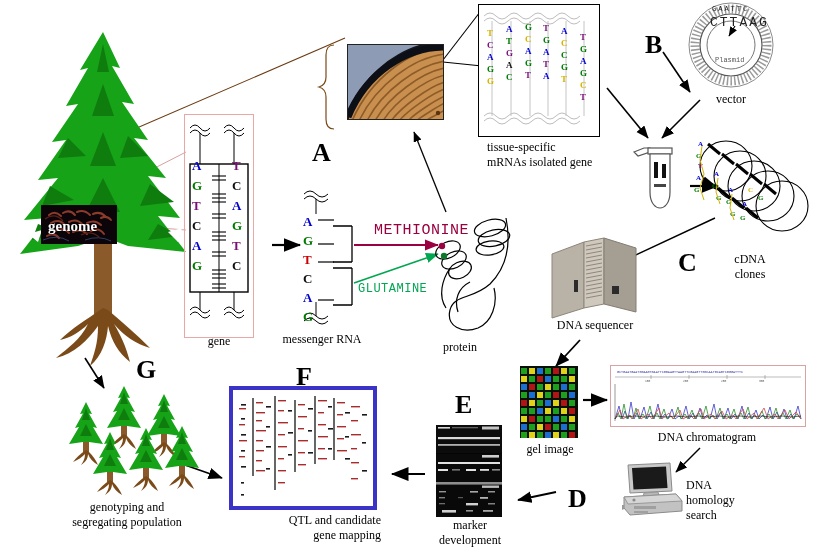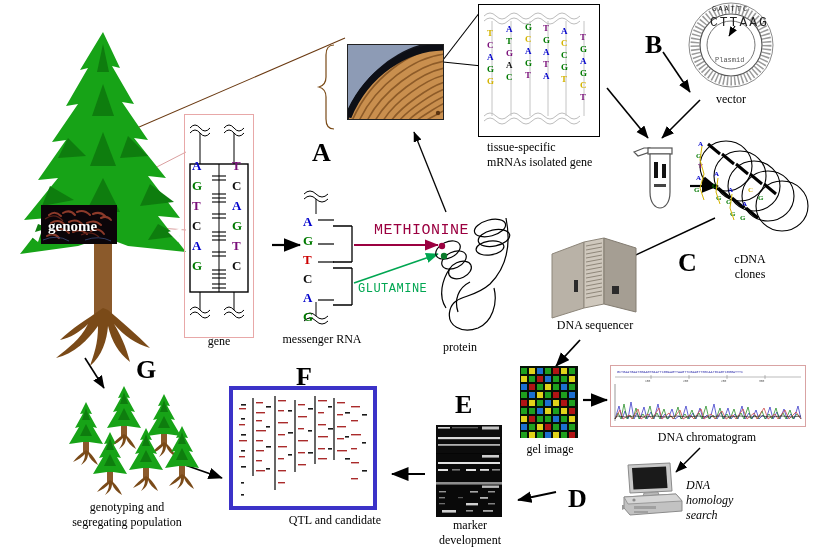--- a/index.html
+++ b/index.html
@@ -575,21 +575,21 @@
 
     <path d="M22,32 L36,31 L38,37 L20,38 z" fill="#b8b8b8" stroke="#8b8b8b" stroke-width="0.8"></path>
 
     <path d="M2,36 L54,33 L60,40 L60,50 L8,54 L2,47 z" fill="#c2c2c2" stroke="#8b8b8b" stroke-width="1"></path>
     <path d="M2,36 L54,33 L60,40 L6,43 z" fill="#d6d6d6" stroke="#8b8b8b" stroke-width="0.8"></path>
     <rect x="12" y="45" width="22" height="3" fill="#a0a0a0"></rect>
     <rect x="12" y="50" width="14" height="2" fill="#a0a0a0"></rect>
     <circle cx="12" cy="39" r="1.6" fill="#8b8b8b"></circle>
     <path d="M0,44 L2,44 L2,48 L0,49 z" fill="#9a9a9a"></path>
   </svg>
-  <div class="abs cap" style="left:686px;top:478px;width:80px;text-align:left;line-height:15px;font-style:italic;">
+  <div class="abs cap" style="left:686px;top:478px;width:80px;text-align:left;line-height:15px;">
     <div>DNA</div>
     <div>homology</div>
     <div>search</div>
   </div>
 
   <div class="abs" style="left:436px;top:425px;width:66px;height:92px;overflow:hidden;background:#000;">
     <svg width="66" height="92">
       <rect width="66" height="92" fill="#050505"></rect>
 
       <rect x="0" y="0" width="66" height="28" fill="#0c0c0c"></rect>
@@ -719,20 +719,21 @@
       <rect x="112" y="22" width="5" height="1.6"></rect>
         <rect x="112" y="46" width="4" height="1.6"></rect>
       <rect x="112" y="68" width="5" height="1.6"></rect>
       <rect x="129" y="24" width="5" height="1.6"></rect>
         <rect x="129" y="52" width="4" height="1.6"></rect>
       <rect x="129" y="80" width="5" height="1.6"></rect>
     </g>
   </svg>
   <div class="abs cap" style="left:225px;top:513px;width:156px;line-height:15px;text-align:right;">
     <div>QTL and candidate</div>
+    <div>gene mapping</div>
   </div>
 
   <svg class="abs" style="left:62px;top:382px;" width="148" height="110">
     <defs>
       <g id="minitree">
         <path d="M14,0 L20,12 L17,11.5 L25,26 L21,25 L31,42 L17,40 L14,40 L11,40 L-3,42
                  L7,25 L3,26 L11,11.5 L8,12 z" fill="#17a317"></path>
         <path d="M14,6 L18,18 L10,18 z" fill="#0e7d0e"></path>
         <path d="M14,22 L20,34 L8,34 z" fill="#0e7d0e"></path>
         <rect x="11" y="40" width="6" height="10" fill="#8b5a2b"></rect>

